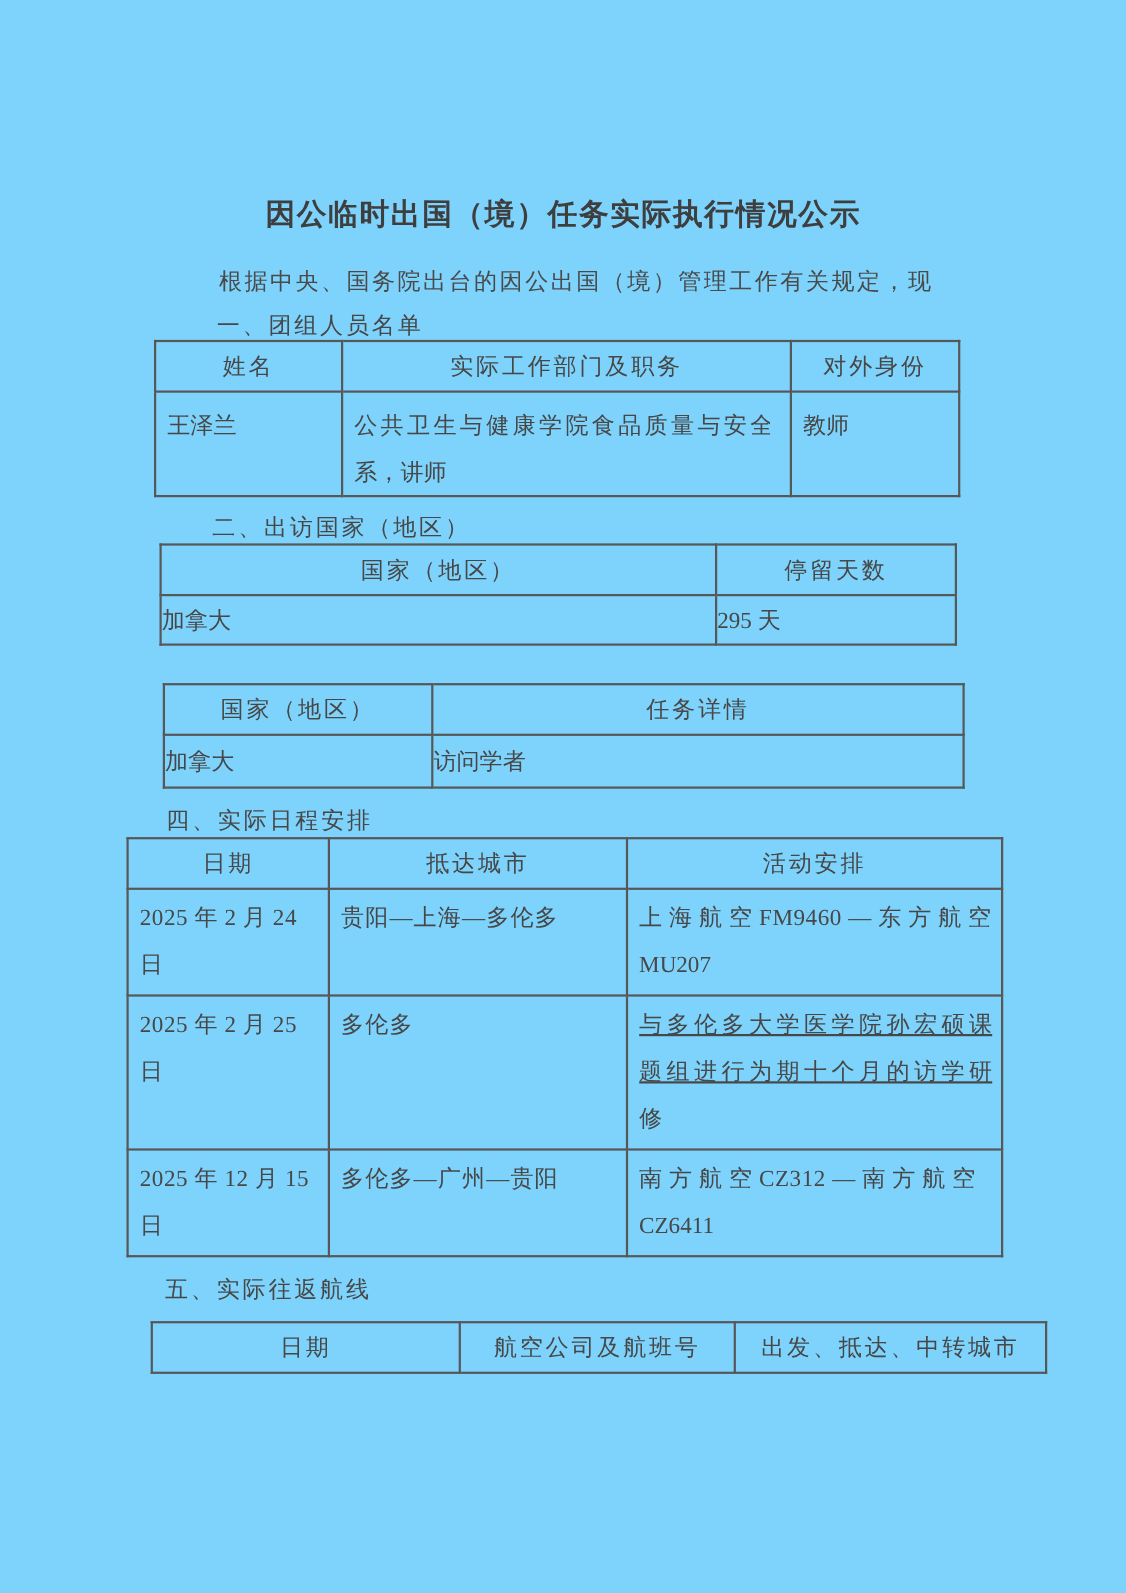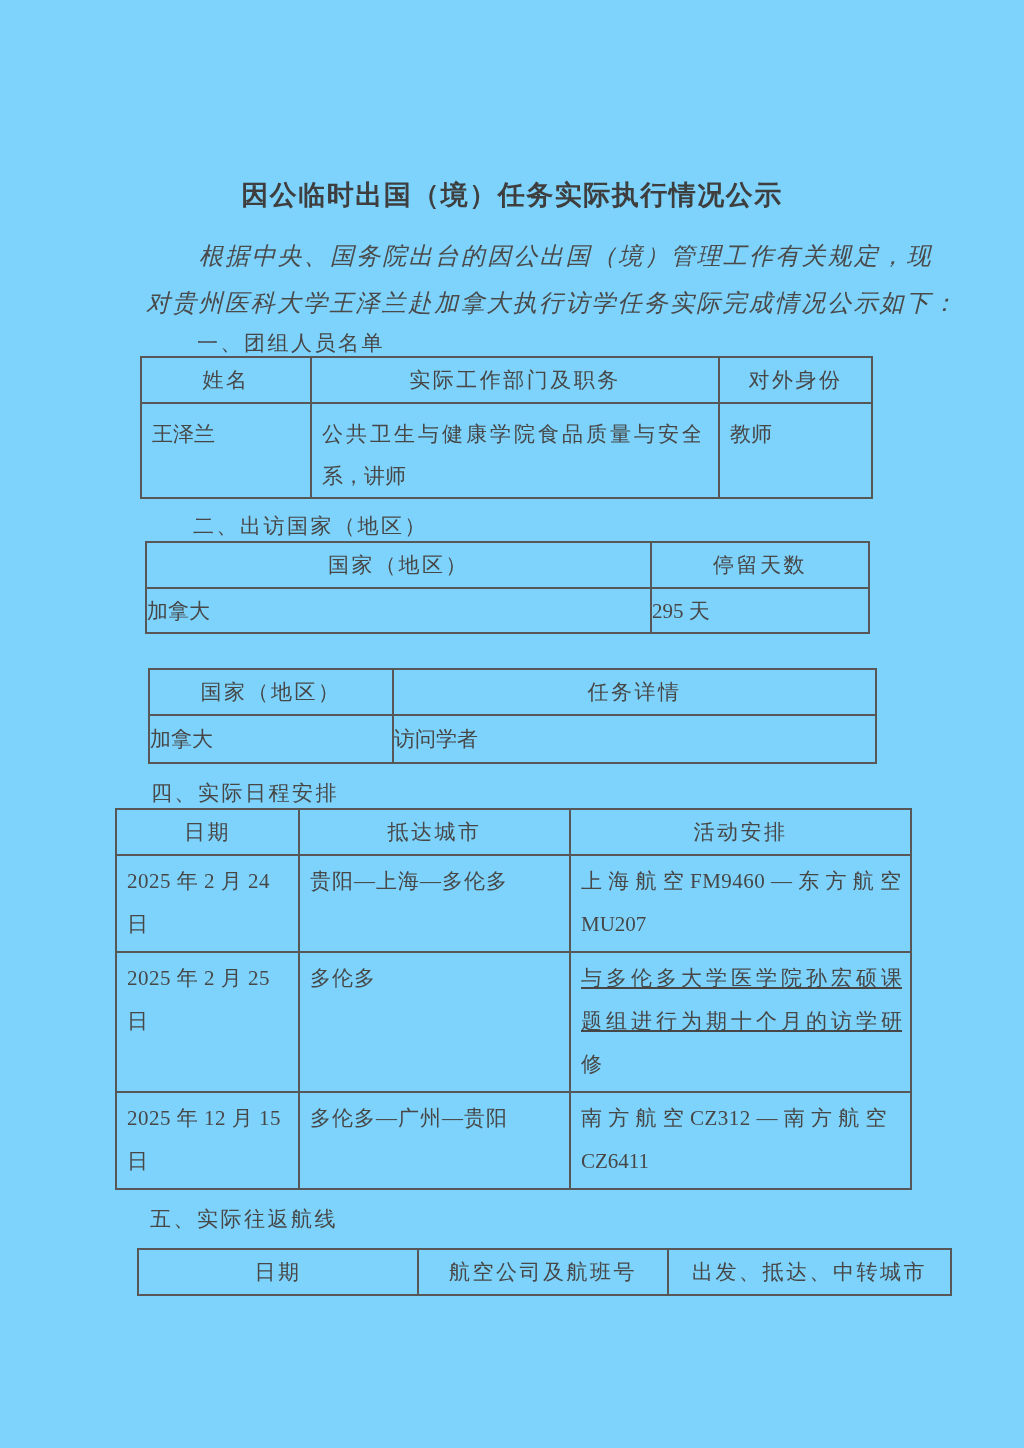--- a/index.html
+++ b/index.html
@@ -7,21 +7,21 @@
     position:relative; width:1024px; height:1448px;
     background:#7dd3fc; overflow:hidden;
     font-family:"Liberation Serif","DejaVu Serif",serif;
     color:#4a4a4a;
   }
   .doc-title {
     margin:178px 0 0 0; text-align:center;
     font-size:27px; font-weight:bold; letter-spacing:1.5px;
     line-height:34px; color:#3e3e3e;
   }
-  .intro { margin:21px 140px 0 146px; font-size:24px; line-height:47px; letter-spacing:2.2px;font-style:italic; }
+  .intro { margin:21px 140px 0 146px; font-size:21px; line-height:47px; letter-spacing:2.2px; }
   .intro .line { display:block; white-space:nowrap; }
   .intro .indent { text-indent:53px; }
   .sec-h { font-size:21px; line-height:26px; letter-spacing:2.5px; color:#474747; white-space:nowrap; }
   .h-1 { margin:3px 0 0 197px; }
   .h-2 { margin:14px 0 0 193px; }
   .h-3 { margin:17px 0 0 151px; }
   .h-4 { margin:16px 0 0 151px; }
   .h-5 { margin:16px 0 0 150px; }
   table.t { border-collapse:collapse; table-layout:fixed; font-size:21px; color:#474747; }
   table.t td { border:2px solid #575757; padding:0; overflow:hidden; }
@@ -47,21 +47,20 @@
 </style>
 </head>
 <body>
 
 <div class="page">
 
   <h1 class="doc-title">因公临时出国（境）任务实际执行情况公示</h1>
 
   <p class="intro">
     <span class="line indent">根据中央、国务院出台的因公出国（境）管理工作有关规定，现</span>
-    <span class="line">对贵州医科大学王泽兰赴加拿大执行访学任务实际完成情况公示如下：</span>
   </p>
 
   <div class="sec-h h-1">一、团组人员名单</div>
 
   <table class="t t1">
     <colgroup>
         <col style="width:170px">
         <col style="width:408px">
         <col style="width:153px">
       </colgroup>

